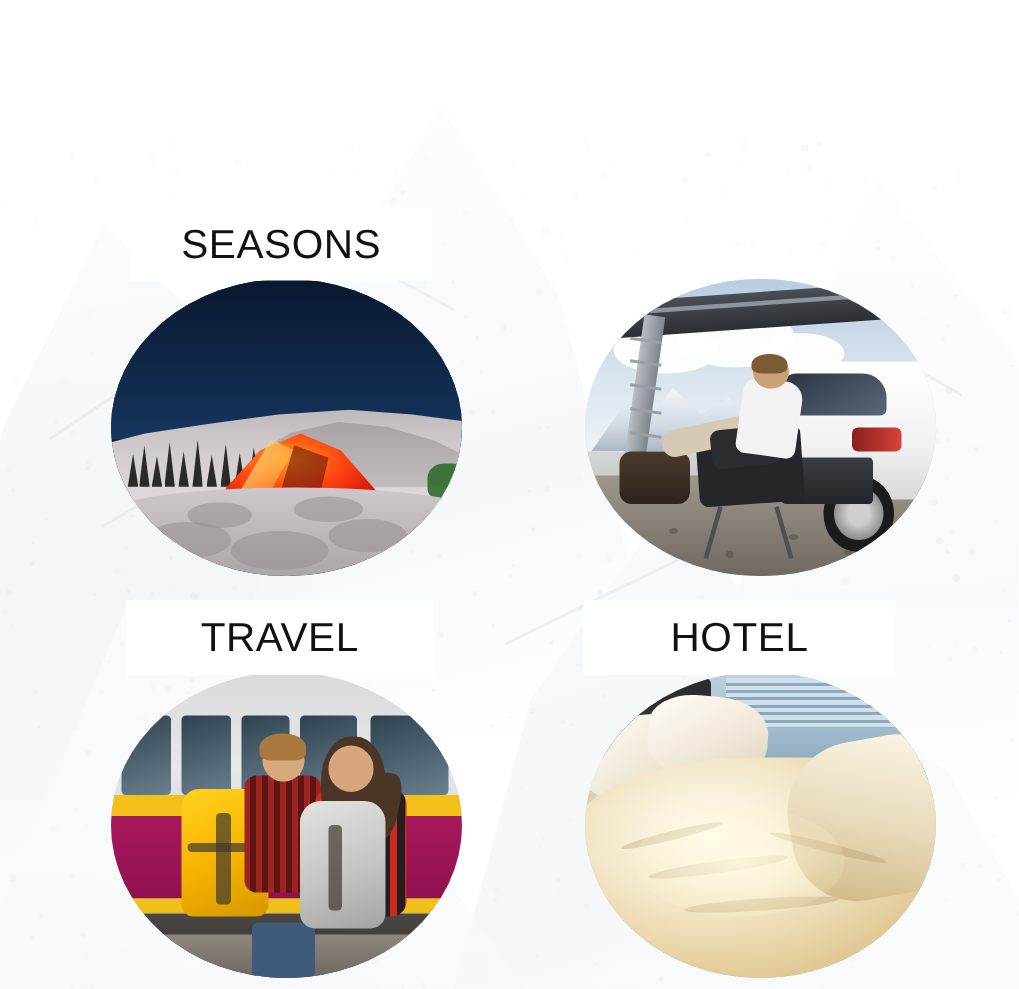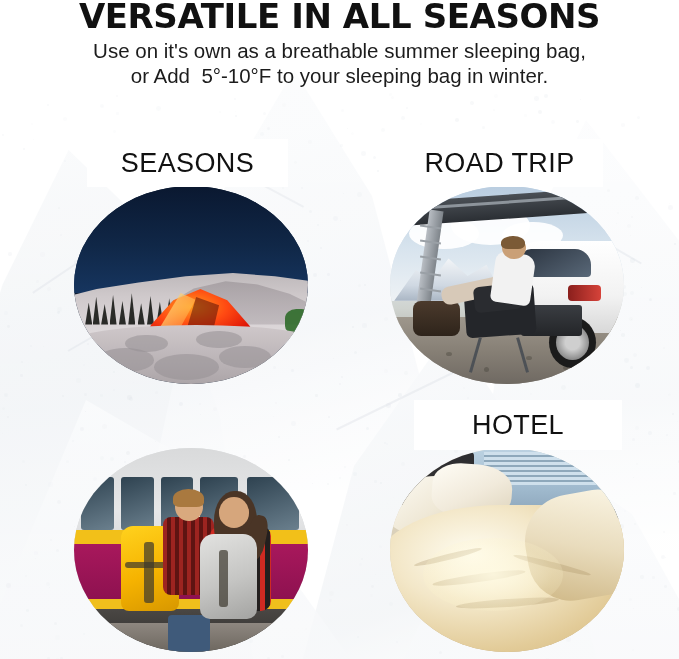--- a/index.html
+++ b/index.html
@@ -623,25 +623,20 @@
         <div class="speckle" style="width: 4px; height: 4px; left: 129px; top: 397px; opacity: 0.45;"></div>
         <div class="speckle" style="width: 3.4px; height: 3.4px; left: 267px; top: 127px; opacity: 0.59;"></div>
         <div class="speckle" style="width: 4.1px; height: 4.1px; left: 100px; top: 104px; opacity: 0.4;"></div>
         <div class="speckle" style="width: 2.3px; height: 2.3px; left: 248px; top: 567px; opacity: 0.32;"></div>
         <div class="speckle" style="width: 3.6px; height: 3.6px; left: 555px; top: 263px; opacity: 0.26;"></div>
         <div class="speckle" style="width: 2.2px; height: 2.2px; left: 422px; top: 274px; opacity: 0.28;"></div>
       </div>
     <div class="bgfade"></div>
   </div>
 
-  <div class="header">
-    <div class="title">VERSATILE IN ALL SEASONS</div>
-    <div class="subtitle">Use on it's own as a breathable summer sleeping bag,</div>
-    <div class="subtitle" style="margin-top:0;">or Add  5°-10°F to your sleeping bag in winter.</div>
-  </div>
 
   <div class="label-box" style="left:87px;top:139px;width:201px;height:48px;">
     <span>SEASONS</span>
   </div>
   <div class="circle" style="left:74px;top:186px;width:234px;height:198px;">
     <div class="ph-outdoor">
       <div class="od-sky"></div>
       <div class="od-snowhill"></div>
       <div class="od-rockface"></div>
       <div class="od-trees">
@@ -662,23 +657,20 @@
       <div class="od-tent-dark"></div>
       <div class="od-foreground"></div>
       <div class="od-lump" style="left:10%;bottom:6%;width:24%;height:12%;"></div>
       <div class="od-lump" style="left:34%;bottom:2%;width:28%;height:13%;"></div>
       <div class="od-lump" style="left:62%;bottom:8%;width:22%;height:11%;"></div>
       <div class="od-lump" style="left:22%;bottom:16%;width:18%;height:9%;"></div>
       <div class="od-lump" style="left:52%;bottom:18%;width:20%;height:9%;"></div>
     </div>
   </div>
 
-  <div class="label-box" style="left:396px;top:139px;width:207px;height:48px;">
-    <span>ROAD TRIP</span>
-  </div>
   <div class="circle" style="left:390px;top:186px;width:234px;height:198px;">
     <div class="ph-road">
       <div class="rt-sky"></div>
       <div class="rt-cloud" style="left:8%;top:16%;width:30%;height:16%;"></div>
       <div class="rt-cloud" style="left:26%;top:10%;width:34%;height:20%;"></div>
       <div class="rt-cloud" style="left:48%;top:18%;width:26%;height:14%;"></div>
       <div class="rt-mtn"></div>
       <div class="rt-ground"></div>
       <div class="rt-grit" style="left:10%;bottom:8%;width:5px;height:4px;"></div>
       <div class="rt-grit" style="left:24%;bottom:14%;width:6px;height:4px;"></div>
@@ -705,20 +697,23 @@
       <div class="rt-chairleg" style="left:36%;bottom:6%;transform:rotate(16deg);"></div>
       <div class="rt-chairleg" style="left:56%;bottom:6%;transform:rotate(-16deg);"></div>
       <div class="rt-person-leg"></div>
       <div class="rt-person-short"></div>
       <div class="rt-person-torso"></div>
       <div class="rt-person-head"></div>
       <div class="rt-person-hair"></div>
     </div>
   </div>
 
+  <div class="label-box" style="left:84px;top:400px;width:205px;height:50px;">
+    <span>TRAVEL</span>
+  </div>
   <div class="circle" style="left:74px;top:448px;width:234px;height:204px;">
     <div class="ph-travel">
       <div class="tv-trainbody"></div>
       <div class="tv-win" style="left:3%;width:14%;"></div>
       <div class="tv-win" style="left:20%;width:14%;"></div>
       <div class="tv-win" style="left:37%;width:14%;"></div>
       <div class="tv-win" style="left:54%;width:16%;"></div>
       <div class="tv-win" style="left:74%;width:22%;"></div>
       <div class="tv-ystripe"></div>
       <div class="tv-mstripe"></div>
@@ -734,21 +729,21 @@
       <div class="tv-jeans"></div>
       <div class="tv-woman-body"></div>
       <div class="tv-woman-hair"></div>
       <div class="tv-woman-head"></div>
       <div class="tv-woman-pony"></div>
       <div class="tv-greypack"></div>
       <div class="tv-packstrap" style="left:62%;top:50%;width:4%;height:28%;"></div>
     </div>
   </div>
 
-  <div class="label-box" style="left:414px;top:400px;width:208px;height:50px;">
+  <div class="label-box" style="left:389px;top:400px;width:208px;height:50px;">
     <span>HOTEL</span>
   </div>
   <div class="circle" style="left:390px;top:448px;width:234px;height:204px;">
     <div class="ph-hotel">
       <div class="ht-window"></div>
       <div class="ht-blind"></div>
       <div class="ht-frame"></div>
       <div class="ht-headboard"></div>
       <div class="ht-pillow1"></div>
       <div class="ht-pillow2"></div>

